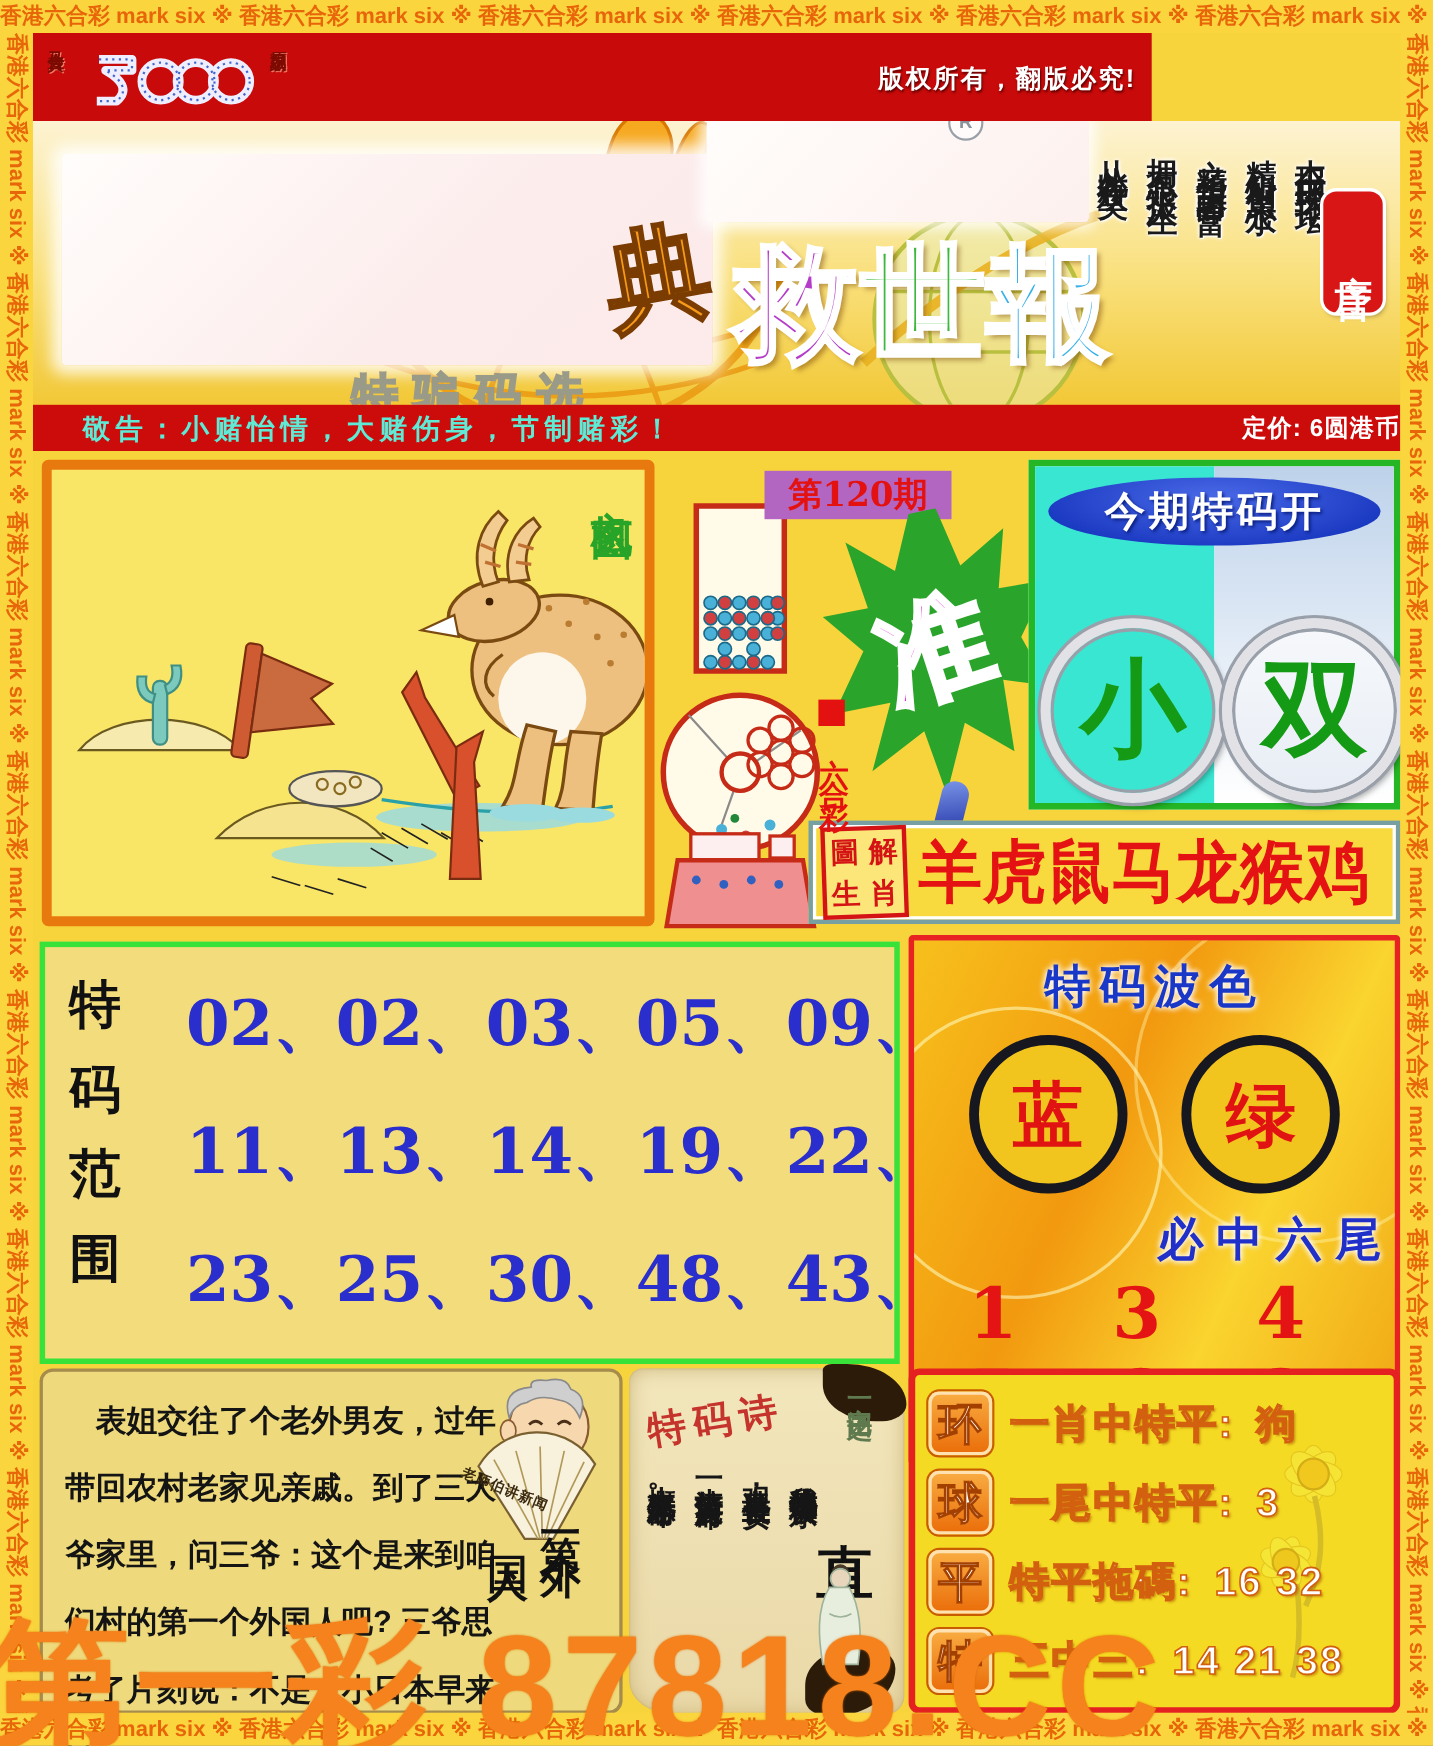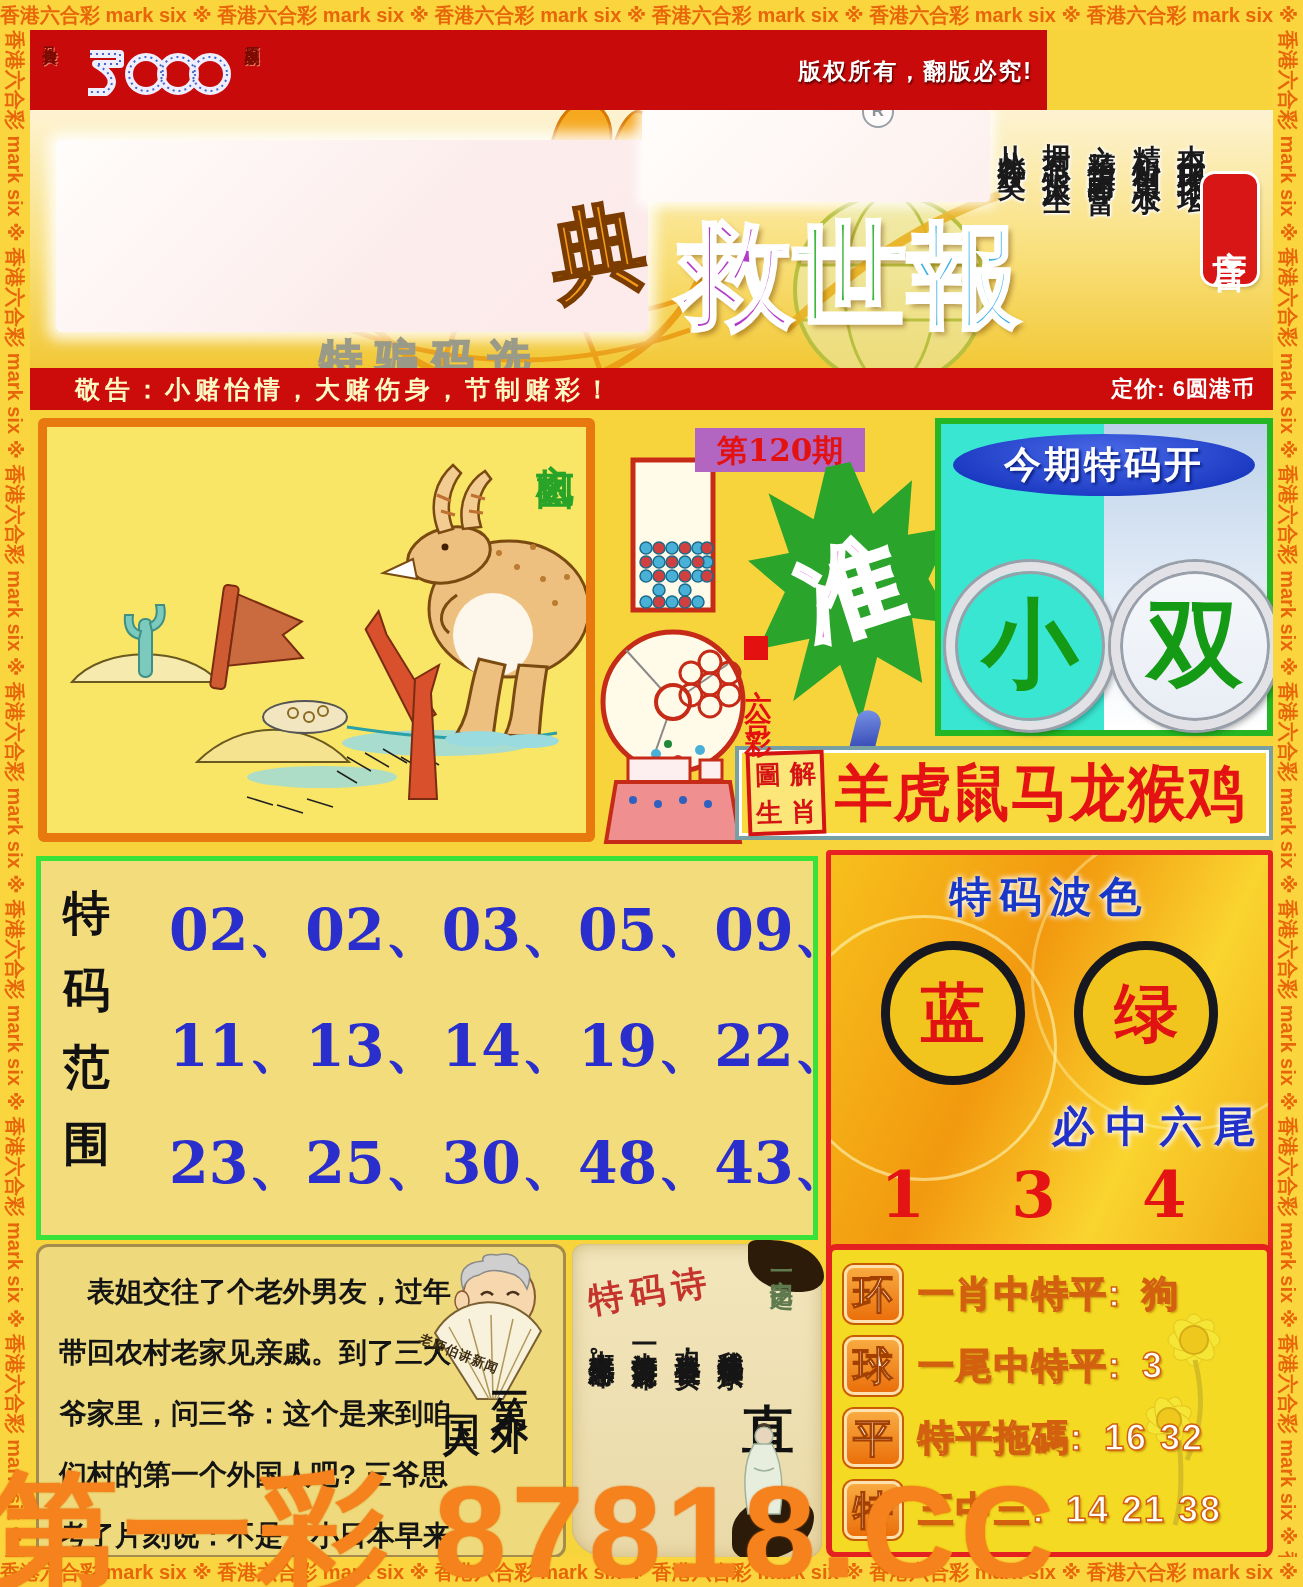--- a/index.html
+++ b/index.html
@@ -35,34 +35,34 @@
   .blob.b2{left:585px;top:-2px;width:20px;height:58px;border-radius:45%;transform:rotate(24deg);}
   .blob.b3{left:592px;top:66px;width:18px;height:18px;border-radius:50%;}
   .reg{position:absolute;left:832px;top:-14px;width:28px;height:28px;border:2px solid #9aa0a8;border-radius:50%;
        color:#8a929a;font-size:17px;font-weight:bold;text-align:center;line-height:26px;z-index:4;
        background:rgba(255,255,255,.55);}
   .outline-txt{position:absolute;left:290px;top:222px;font-size:42px;font-weight:900;letter-spacing:14px;
                color:transparent;-webkit-text-stroke:2px #9a9a88;z-index:4;white-space:nowrap;}
   .badge{position:absolute;left:520px;top:78px;font-size:96px;font-weight:900;color:#f59a18;
          -webkit-text-stroke:2px #7a3c00;transform:rotate(-10deg);z-index:4;font-family:"DejaVu Serif",serif;}
   .mtitle{position:absolute;left:638px;top:108px;font-size:114px;font-weight:900;line-height:1;z-index:4;
-          white-space:nowrap;font-family:"DejaVu Serif",serif;margin-left:11px;}
+          white-space:nowrap;font-family:"DejaVu Serif",serif;}
   .mtitle span{-webkit-text-stroke:3px #fff;text-shadow:4px 4px 5px rgba(110,60,0,.45);}
   .mtitle .c0{color:#b43cc8;} .mtitle .c1{color:#3cb83c;} .mtitle .c2{color:#38b0e8;}
   .preface{position:absolute;left:963px;top:12px;display:flex;gap:9px;z-index:4;}
   .pref-col{writing-mode:vertical-rl;text-orientation:upright;font-size:28px;font-weight:900;color:#1a1a1a;
             letter-spacing:7px;line-height:36px;text-shadow:0 0 4px #fff,0 0 4px #fff,1px 1px 0 #fff;}
   .xuyan{position:absolute;left:1173px;top:64px;width:54px;height:110px;background:#d81616;border-radius:12px;
          box-shadow:0 0 0 3px #fff,2px 3px 5px rgba(0,0,0,.35);display:flex;align-items:center;justify-content:center;z-index:4;}
   .xuyan span{writing-mode:vertical-rl;text-orientation:upright;color:#fff;font-weight:900;font-size:34px;letter-spacing:6px;}
   
   .warnstrip{position:absolute;left:30px;top:368px;width:1243px;height:42px;background:#cc0b0b;z-index:2;
              display:flex;align-items:center;}
-  .warn{color:#fef9c3;font-weight:bold;font-size:25px;letter-spacing:5px;padding-left:45px;flex:1;}
-  .price{color:#fff;font-weight:bold;font-size:22px;padding-right:18px;letter-spacing:1px;}
+  .warn{color:#5eead4;font-weight:bold;font-size:25px;letter-spacing:5px;padding-left:45px;flex:1;}
+  .price{color:#fff;font-weight:bold;font-size:22px;padding-right:0;letter-spacing:1px;}
   
   .mystery{position:absolute;left:38px;top:418px;width:557px;height:424px;border:9px solid #e8790f;
            border-radius:6px;background:#f9e566;z-index:1;box-sizing:border-box;overflow:hidden;}
   .mystery-label{position:absolute;right:6px;top:6px;writing-mode:vertical-rl;text-orientation:upright;
                  font-size:38px;font-weight:900;color:#28a428;letter-spacing:5px;z-index:2;}
   
   .issue{position:absolute;left:695px;top:428px;width:170px;height:44px;background:#b266c2;color:#e41111;
          font-weight:900;font-size:31px;text-align:center;line-height:44px;z-index:2;font-family:"DejaVu Serif",serif;}
   .machine{position:absolute;left:588px;top:452px;width:170px;height:392px;z-index:1;}
   .star{position:absolute;left:748px;top:462px;width:205px;height:260px;background:#2aa42a;z-index:2;

